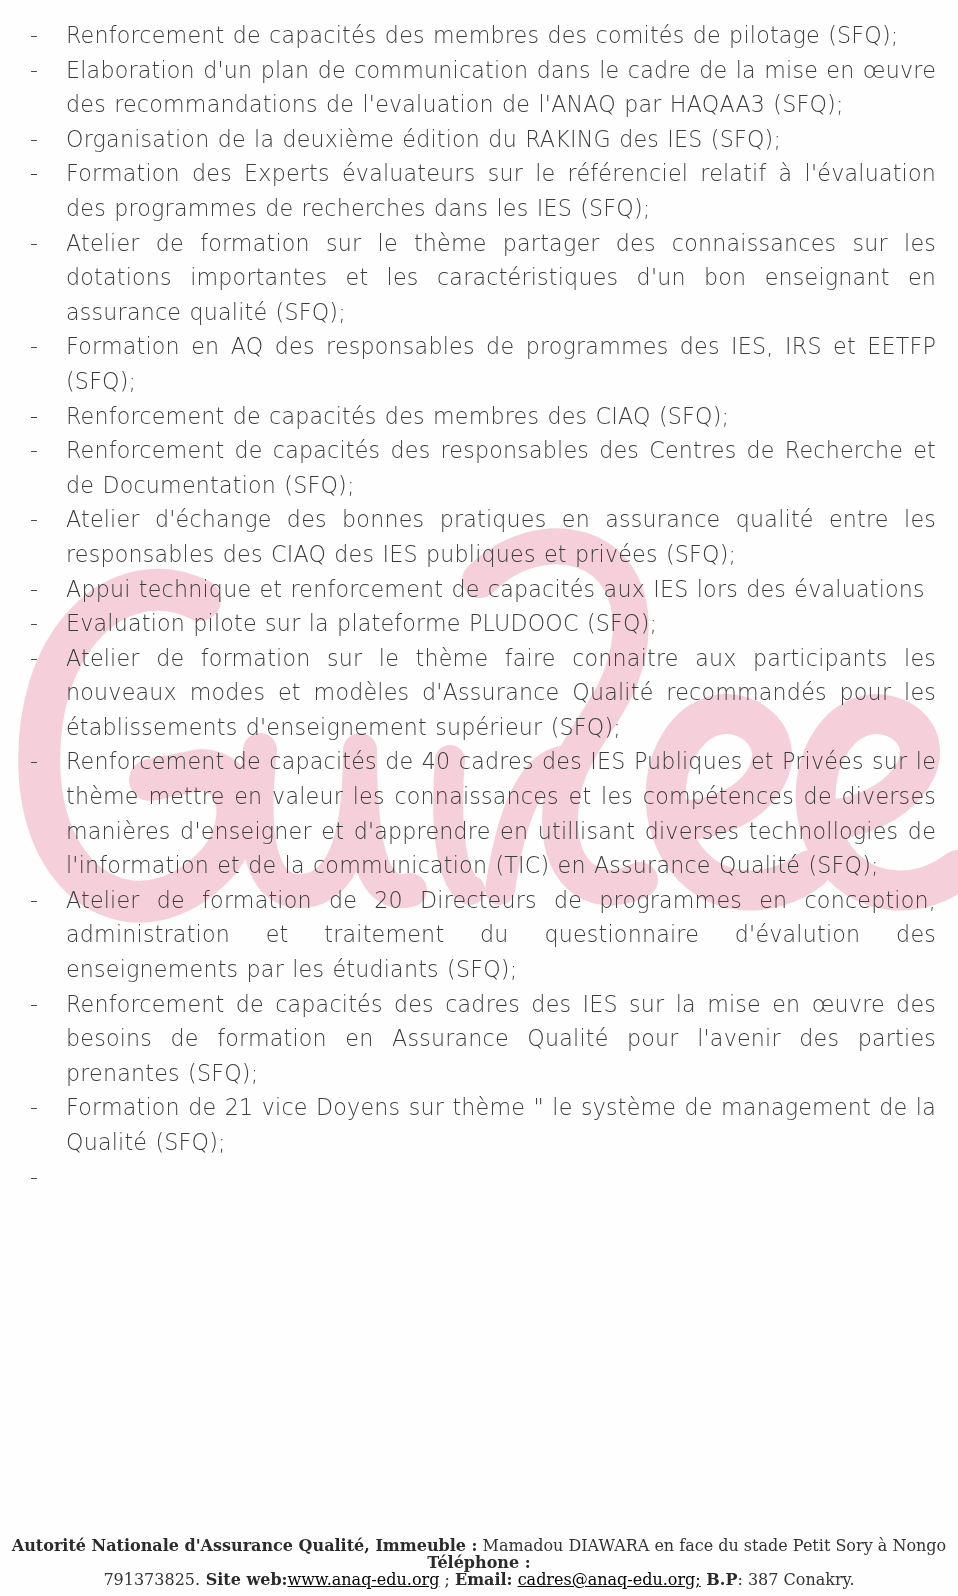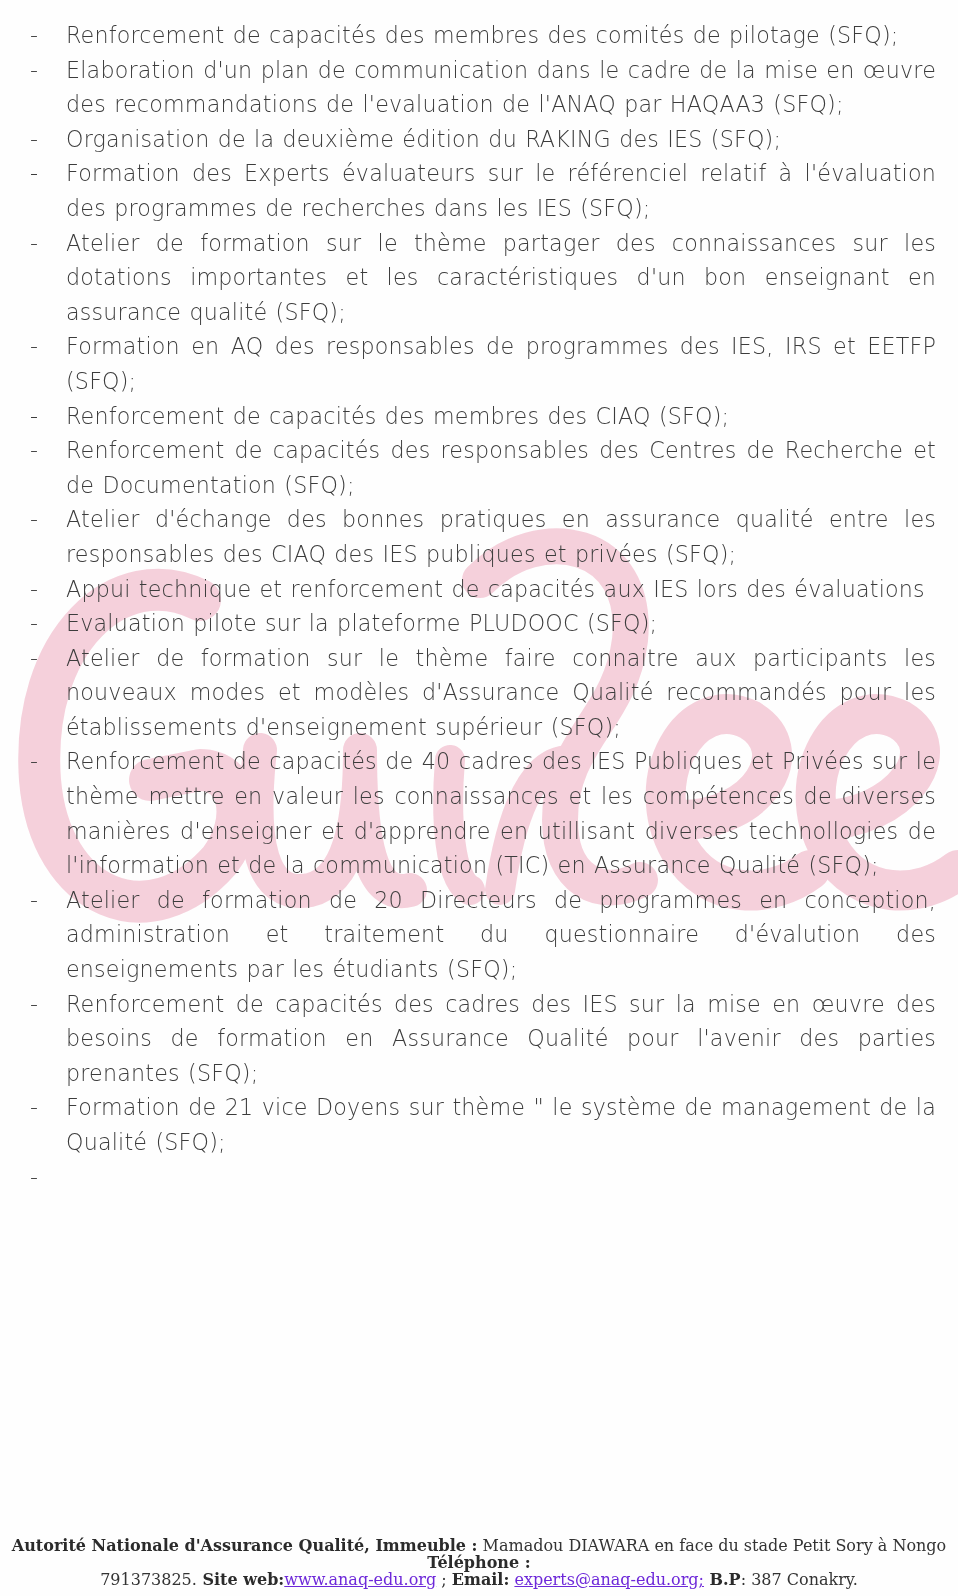--- a/index.html
+++ b/index.html
@@ -71,21 +71,21 @@
       font-size: 16px;
       line-height: 17px;
       color: #333;
       z-index: 1;
     }
     .footer b {
       font-weight: bold;
       color: #2b2b2b;
     }
     .footer .link {
-      color: #6d28d9;
+      color: #000000;
       text-decoration: underline;
     }
   </style>
 </head>
 <body>
 
 <div class="page">
 
   <svg class="watermark" viewBox="0 0 958 520" xmlns="http://www.w3.org/2000/svg">
     <g fill="none" stroke="#f4c9d6" stroke-linecap="round" stroke-linejoin="round" opacity="0.85">
@@ -125,16 +125,16 @@
       <li><span class="dash">-</span><span>Renforcement de capacités de 40 cadres des IES Publiques et Privées sur le thème mettre en valeur les connaissances et les compétences de diverses manières d'enseigner et d'apprendre en utillisant diverses technollogies de l'information et de la communication (TIC) en Assurance Qualité (SFQ);</span></li>
       <li><span class="dash">-</span><span>Atelier de formation de 20 Directeurs de programmes en conception, administration et traitement du questionnaire d'évalution des enseignements par les étudiants (SFQ);</span></li>
       <li><span class="dash">-</span><span>Renforcement de capacités des cadres des IES sur la mise en œuvre des besoins de formation en Assurance Qualité pour l'avenir des parties prenantes (SFQ);</span></li>
       <li><span class="dash">-</span><span>Formation de 21 vice Doyens sur thème " le système de management de la Qualité (SFQ);</span></li>
       <li><span class="dash">-</span></li>
     </ul>
   </div>
 
   <div class="footer">
     <div><b>Autorité Nationale d'Assurance Qualité, Immeuble :</b><span> Mamadou DIAWARA en face du stade Petit Sory à Nongo </span><b>Téléphone :</b></div>
-    <div><span>791373825.</span><b> Site web:</b><span class="link">www.anaq-edu.org</span><span> ; </span><b>Email:</b> <span class="link">experts@anaq-edu.org;</span><b> B.P</b><span>: 387 Conakry.</span></div>
+    <div><span>791373825.</span><b> Site web:</b><span class="link">www.anaq-edu.org</span><span> ; </span><b>Email:</b> <span class="link">cadres@anaq-edu.org;</span><b> B.P</b><span>: 387 Conakry.</span></div>
   </div>
 
 </div>
 
 </body></html>

